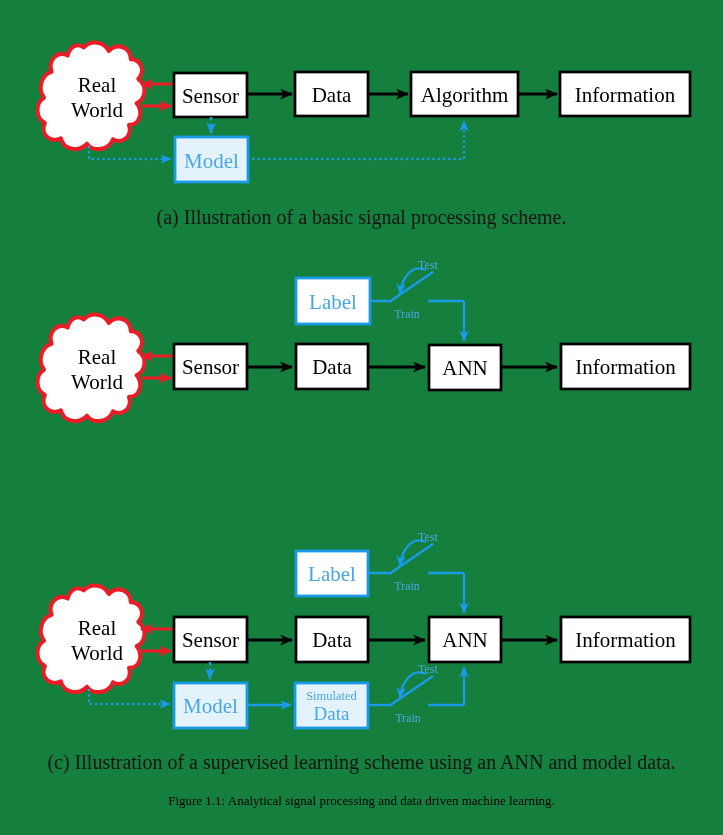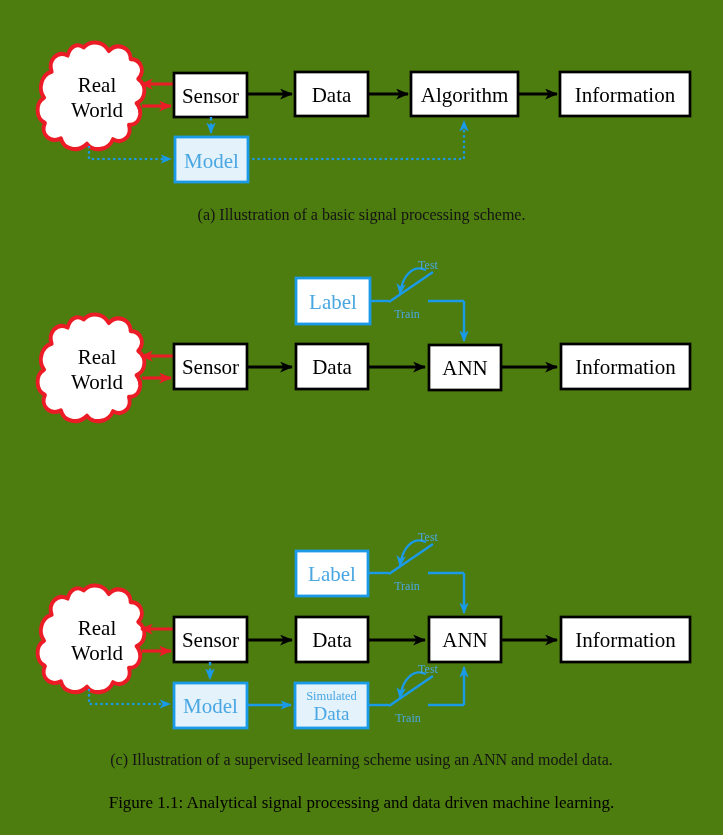--- a/index.html
+++ b/index.html
@@ -1,23 +1,23 @@
 <!DOCTYPE html>
 <html><head>
 <meta charset="utf-8">
 <style>
   html,body{margin:0;padding:0;background:#ffffff;}
-  .page{position:relative;width:723px;height:835px;background:#4d7c0f;overflow:hidden;
+  .page{position:relative;width:723px;height:835px;background:#15803d;overflow:hidden;
         font-family:"Liberation Serif",serif;}
   .page svg{position:absolute;left:0;top:0;}
-  .caption{position:absolute;left:0;width:723px;text-align:center;font-size:16px;color:#141414;}
+  .caption{position:absolute;left:0;width:723px;text-align:center;font-size:20px;color:#141414;}
   #cap-a{top:206px;}
   #cap-b{top:480px;}
   #cap-c{top:751px;}
-  .figcap{position:absolute;left:0;top:793px;width:723px;text-align:center;font-size:17px;color:#000;}
+  .figcap{position:absolute;left:0;top:793px;width:723px;text-align:center;font-size:13px;color:#000;}
 
   
   .t{font-family:"Liberation Serif",serif;font-size:21px;fill:#000;text-anchor:middle;dominant-baseline:central;}
   .tb{fill:#4aa7e2;}
   .ts{font-family:"Liberation Serif",serif;font-size:12px;fill:#4aa7e2;text-anchor:middle;dominant-baseline:central;}
   .tsim{font-family:"Liberation Serif",serif;font-size:12.5px;fill:#4aa7e2;text-anchor:middle;dominant-baseline:central;}
   .tsim2{font-family:"Liberation Serif",serif;font-size:19px;fill:#4aa7e2;text-anchor:middle;dominant-baseline:central;}
   .k{stroke:#000;stroke-width:3;fill:none;}
   .r{stroke:#ec1c27;stroke-width:3.2;fill:none;}
   .b{stroke:#1b9ae8;stroke-width:2.4;fill:none;}

